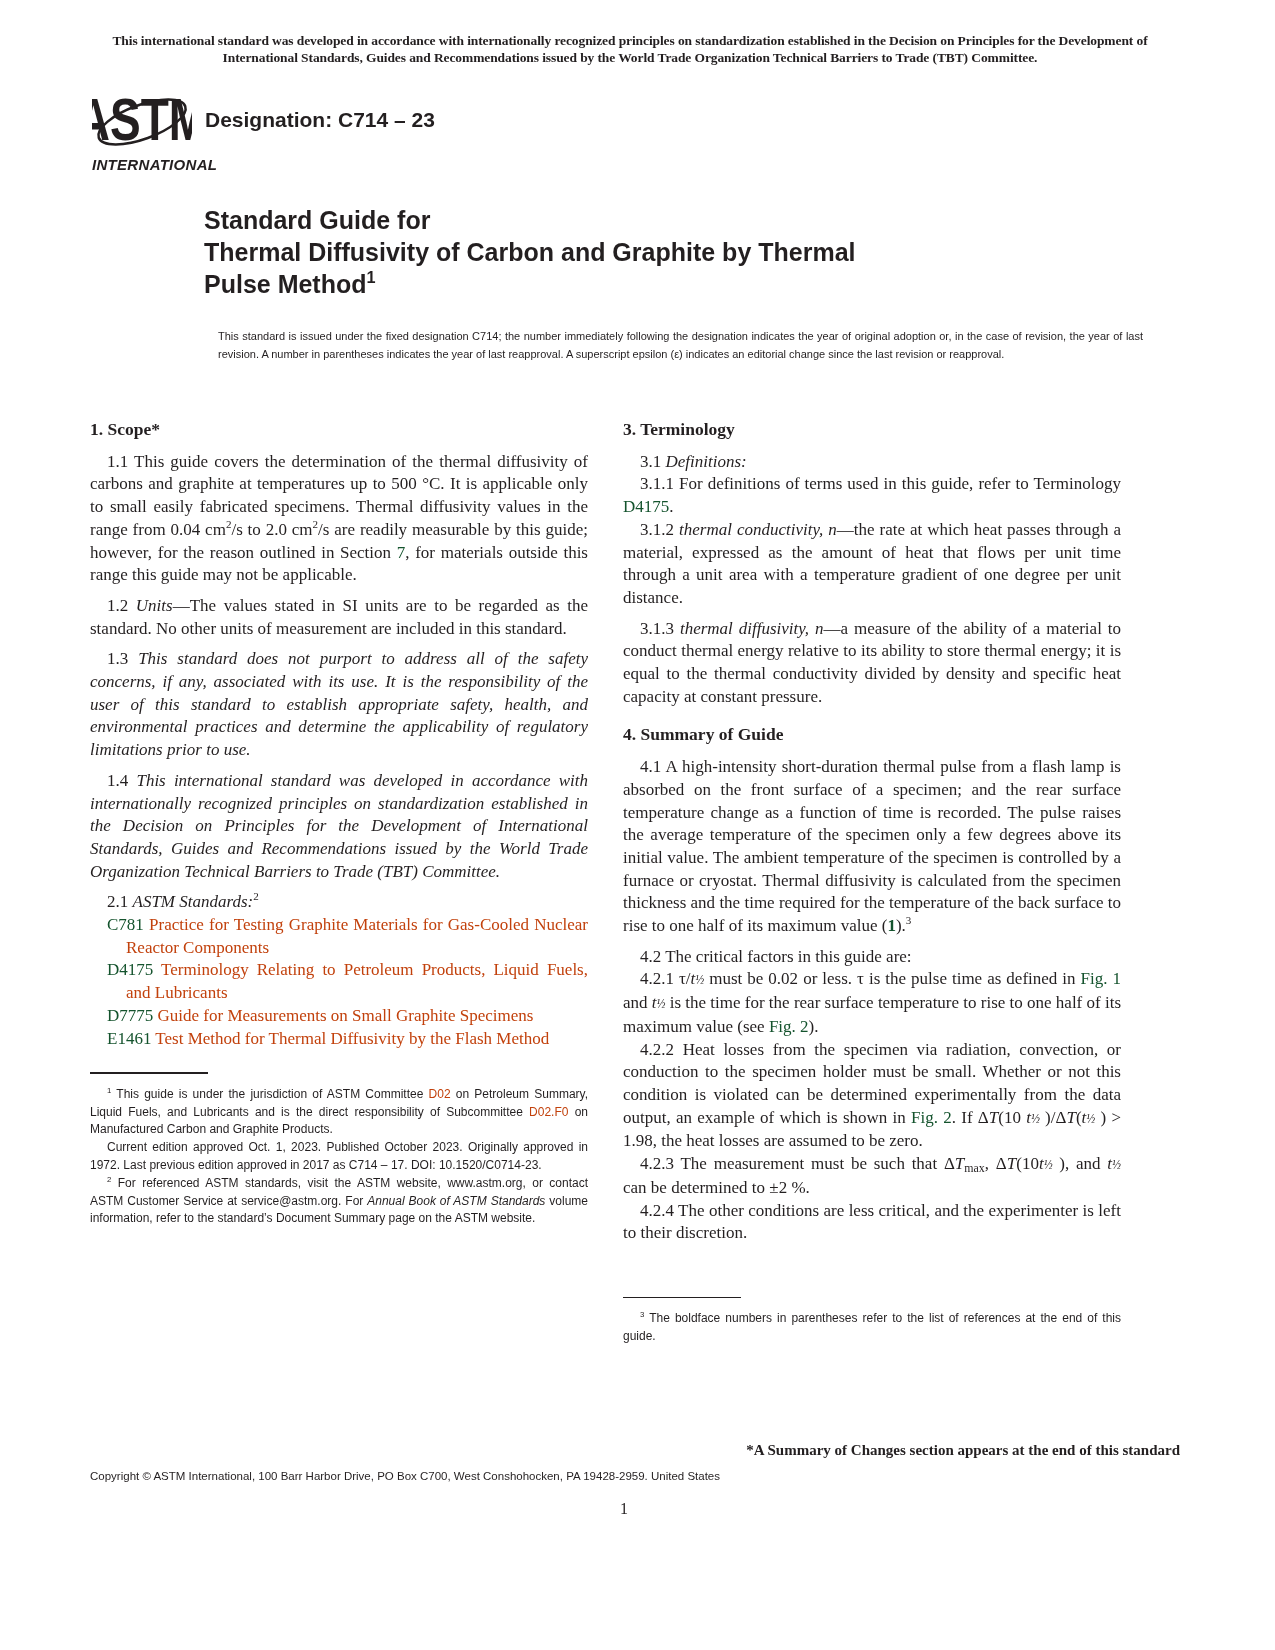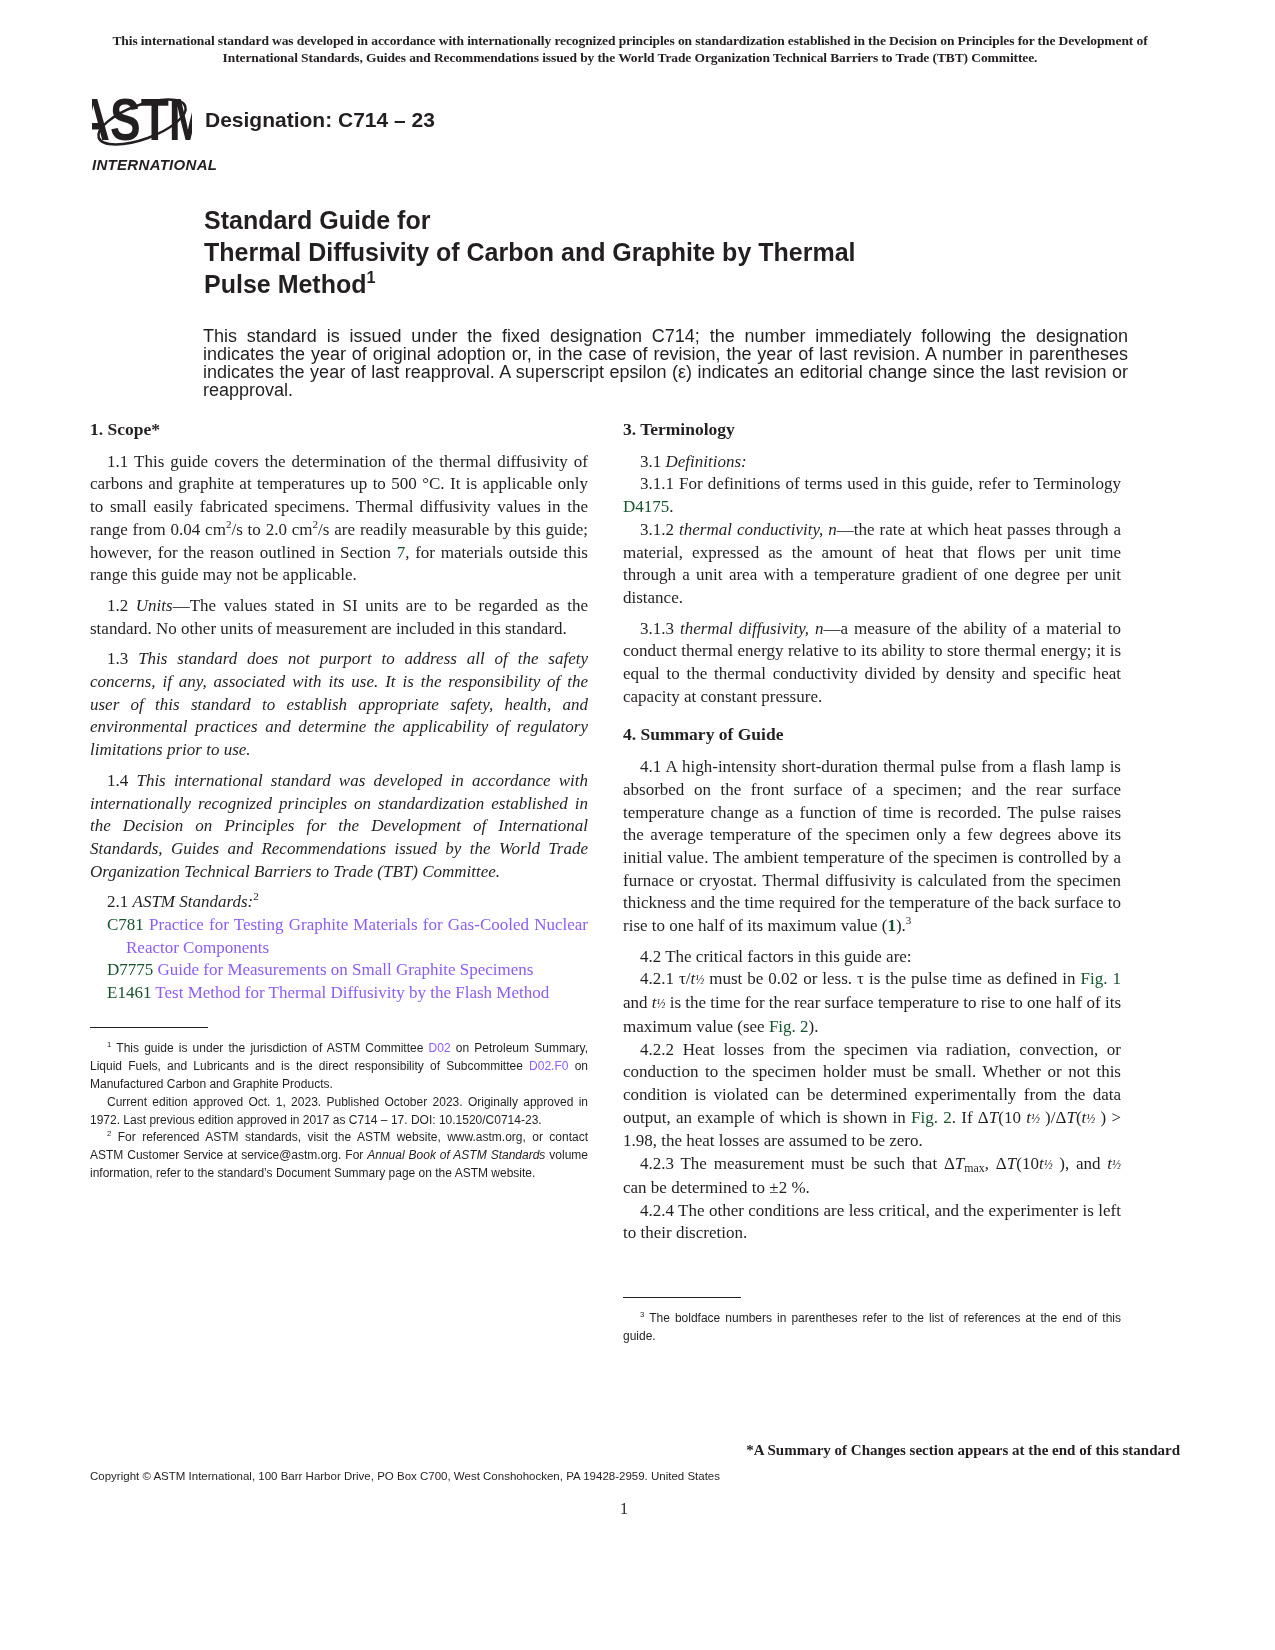--- a/index.html
+++ b/index.html
@@ -1,34 +1,34 @@
 <!DOCTYPE html>
 <html><head>
 <meta charset="utf-8">
 <style>
   html, body { margin: 0; padding: 0; background: #ffffff; }
   body { width: 1275px; height: 1650px; position: relative; overflow: hidden; color: #231f20; font-family: "Liberation Serif", serif; }
   .abs { position: absolute; }
   .red { color: #14532d; }
-  .blue { color: #8b5cf6; }
+  .blue { color: #c2410c; }
   .it { font-style: italic; }
   .b { font-weight: bold; }
   sup { font-size: 0.65em; line-height: 0; vertical-align: 0.6em; }
   sub { font-size: 0.7em; line-height: 0; vertical-align: -0.25em; }
   .half { font-size: 0.7em; font-style: italic; }
 
   #top-notice { left: 80px; top: 32px; width: 1100px; text-align: center; font-family: "Liberation Serif", serif; font-weight: bold; font-size: 13.5px; line-height: 17px; letter-spacing: -0.1px; }
 
   #logo { left: 92px; top: 82px; width: 100px; height: 90px; }
   #logo-caption { left: 92px; top: 156px; font-family: "Liberation Sans", sans-serif; font-weight: bold; font-style: italic; font-size: 15px; letter-spacing: 0.3px; }
   #designation { left: 205px; top: 108px; font-family: "Liberation Sans", sans-serif; font-weight: bold; font-size: 21px; }
 
   #title-block { left: 204px; top: 204px; font-family: "Liberation Sans", sans-serif; font-weight: bold; font-size: 25px; line-height: 32px; }
 
-  #issue-note { left: 203px; top: 327px; width: 925px; font-family: "Liberation Sans", sans-serif; font-size: 18px; line-height: 18px; text-align: justify; }
+  #issue-note { left: 218px; top: 327px; width: 925px; font-family: "Liberation Sans", sans-serif; font-size: 11px; line-height: 18px; text-align: justify; }
 
   .col { position: absolute; width: 498px; font-size: 17px; line-height: 22.7px; text-align: justify; }
   #col-left { left: 90px; top: 418px; }
   #col-right { left: 623px; top: 418px; }
   .h { font-weight: bold; font-size: 17.5px; margin: 0 0 10px 0; }
   .p { margin: 0 0 8px 0; text-indent: 17px; }
   .p.tight { margin-bottom: 0; }
   .ref { margin: 0; padding-left: 36px; text-indent: -19px; }
   .h-gap { margin-top: 15px; }
 
@@ -62,20 +62,21 @@
 
 <div id="col-left" class="col">
   <div class="h">1.  Scope*</div>
   <p class="p"><span>1.1 This guide covers the determination of the thermal diffusivity of carbons and graphite at temperatures up to 500 °C. It is applicable only to small easily fabricated specimens. Thermal diffusivity values in the range from 0.04 cm</span><sup>2</sup><span>/s to 2.0 cm</span><sup>2</sup><span>/s are readily measurable by this guide; however, for the reason outlined in Section </span><span class="red">7</span><span>, for materials outside this range this guide may not be applicable.</span></p>
   <p class="p"><span>1.2 </span><span class="it">Units</span><span>—The values stated in SI units are to be regarded as the standard. No other units of measurement are included in this standard.</span></p>
   <p class="p"><span>1.3 </span><span class="it">This standard does not purport to address all of the safety concerns, if any, associated with its use. It is the responsibility of the user of this standard to establish appropriate safety, health, and environmental practices and determine the applicability of regulatory limitations prior to use.</span></p>
   <p class="p"><span>1.4 </span><span class="it">This international standard was developed in accordance with internationally recognized principles on standardization established in the Decision on Principles for the Development of International Standards, Guides and Recommendations issued by the World Trade Organization Technical Barriers to Trade (TBT) Committee.</span></p>
 
   <p class="p tight"><span>2.1 </span><span class="it">ASTM Standards:</span><sup>2</sup></p>
   <p class="ref"><span class="red">C781</span> <span class="blue">Practice for Testing Graphite Materials for Gas-Cooled Nuclear Reactor Components</span></p>
+  <p class="ref"><span class="red">D4175</span> <span class="blue">Terminology Relating to Petroleum Products, Liquid Fuels, and Lubricants</span></p>
   <p class="ref"><span class="red">D7775</span> <span class="blue">Guide for Measurements on Small Graphite Specimens</span></p>
   <p class="ref"><span class="red">E1461</span> <span class="blue">Test Method for Thermal Diffusivity by the Flash Method</span></p>
 
   <div class="fn-rule" style="margin-top:22px;margin-bottom:12px;"></div>
   <p class="fn"><sup>1</sup><span> This guide is under the jurisdiction of ASTM Committee </span><span class="blue">D02</span><span> on Petroleum Summary, Liquid Fuels, and Lubricants and is the direct responsibility of Subcommittee </span><span class="blue">D02.F0</span><span> on Manufactured Carbon and Graphite Products.</span></p>
   <p class="fn">Current edition approved Oct. 1, 2023. Published October 2023. Originally approved in 1972. Last previous edition approved in 2017 as C714 – 17. DOI: 10.1520/C0714-23.</p>
   <p class="fn"><sup>2</sup><span> For referenced ASTM standards, visit the ASTM website, www.astm.org, or contact ASTM Customer Service at service@astm.org. For </span><span class="it">Annual Book of ASTM Standards</span><span> volume information, refer to the standard’s Document Summary page on the ASTM website.</span></p>
 </div>
 
 <div id="col-right" class="col">

